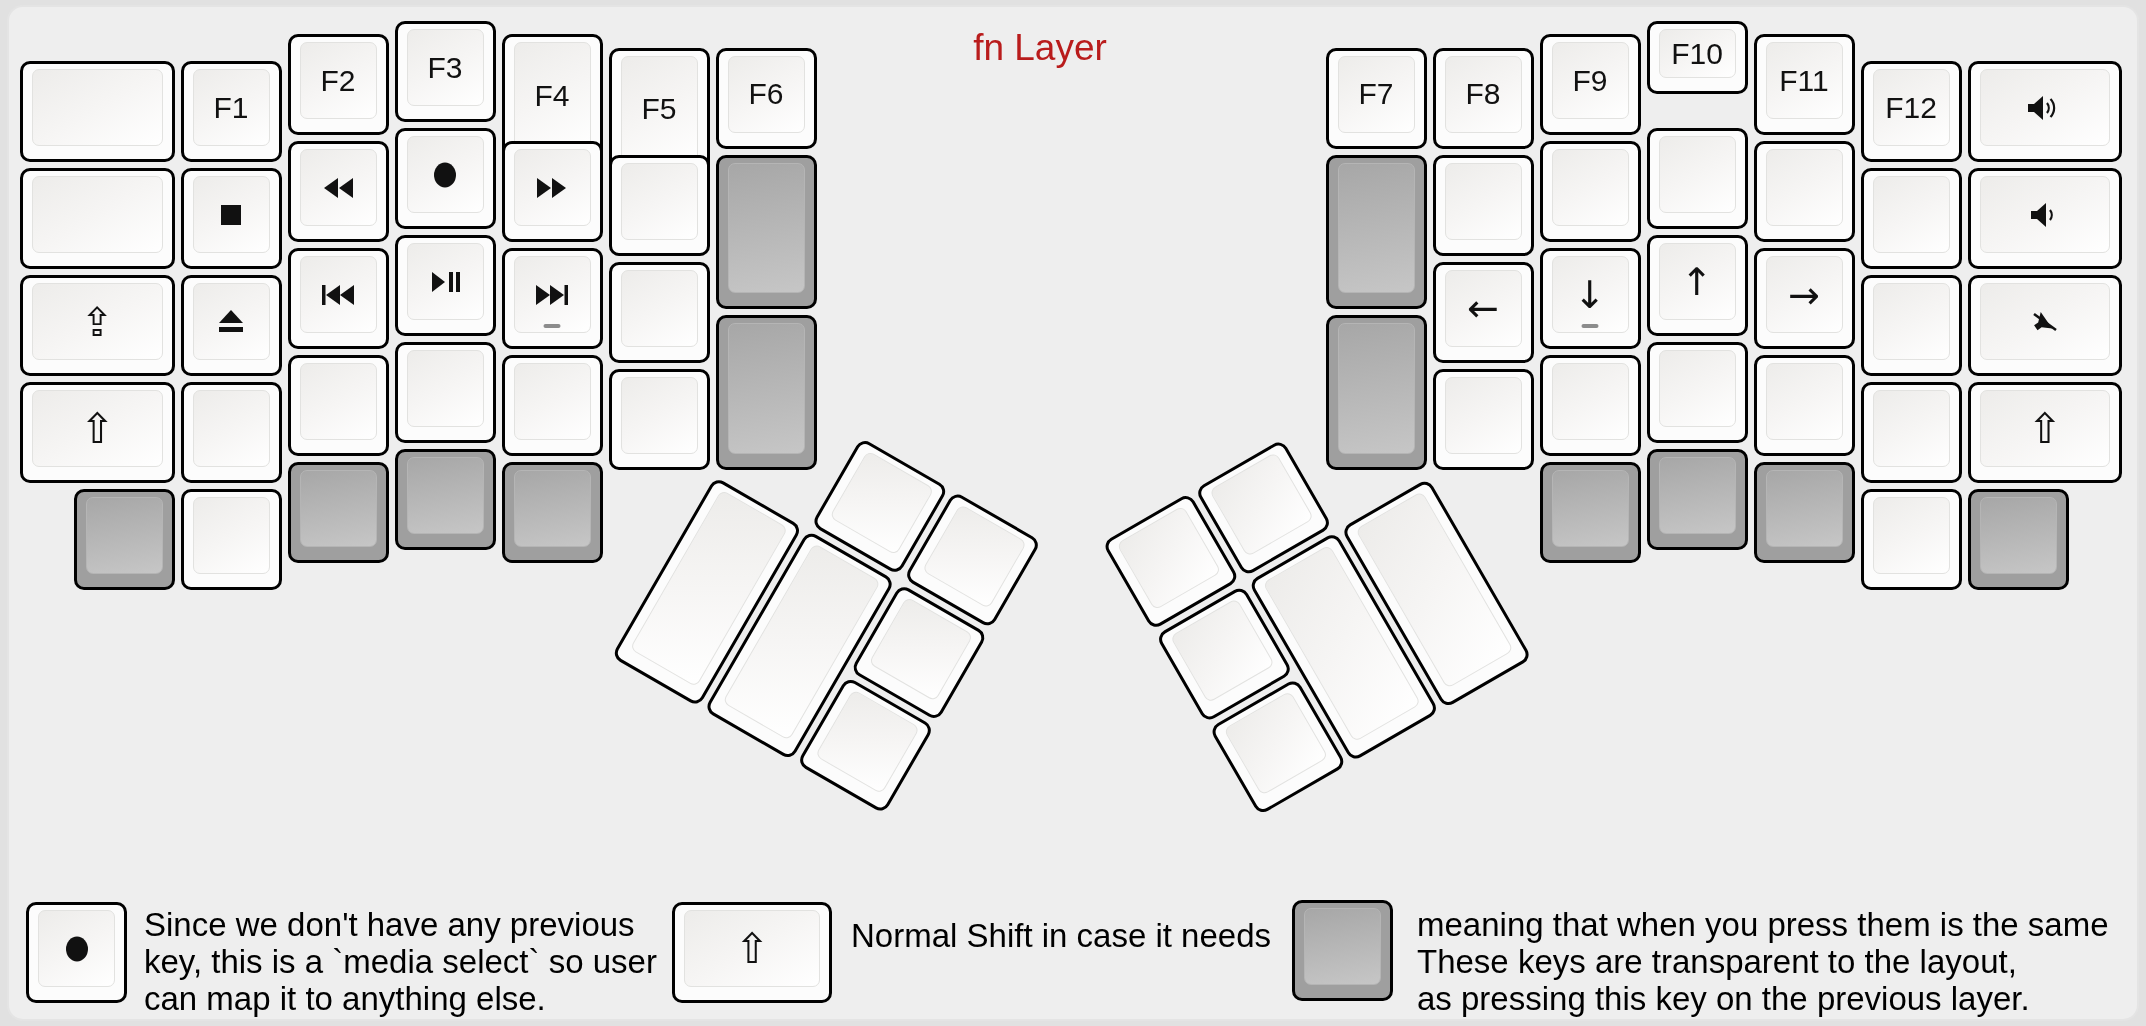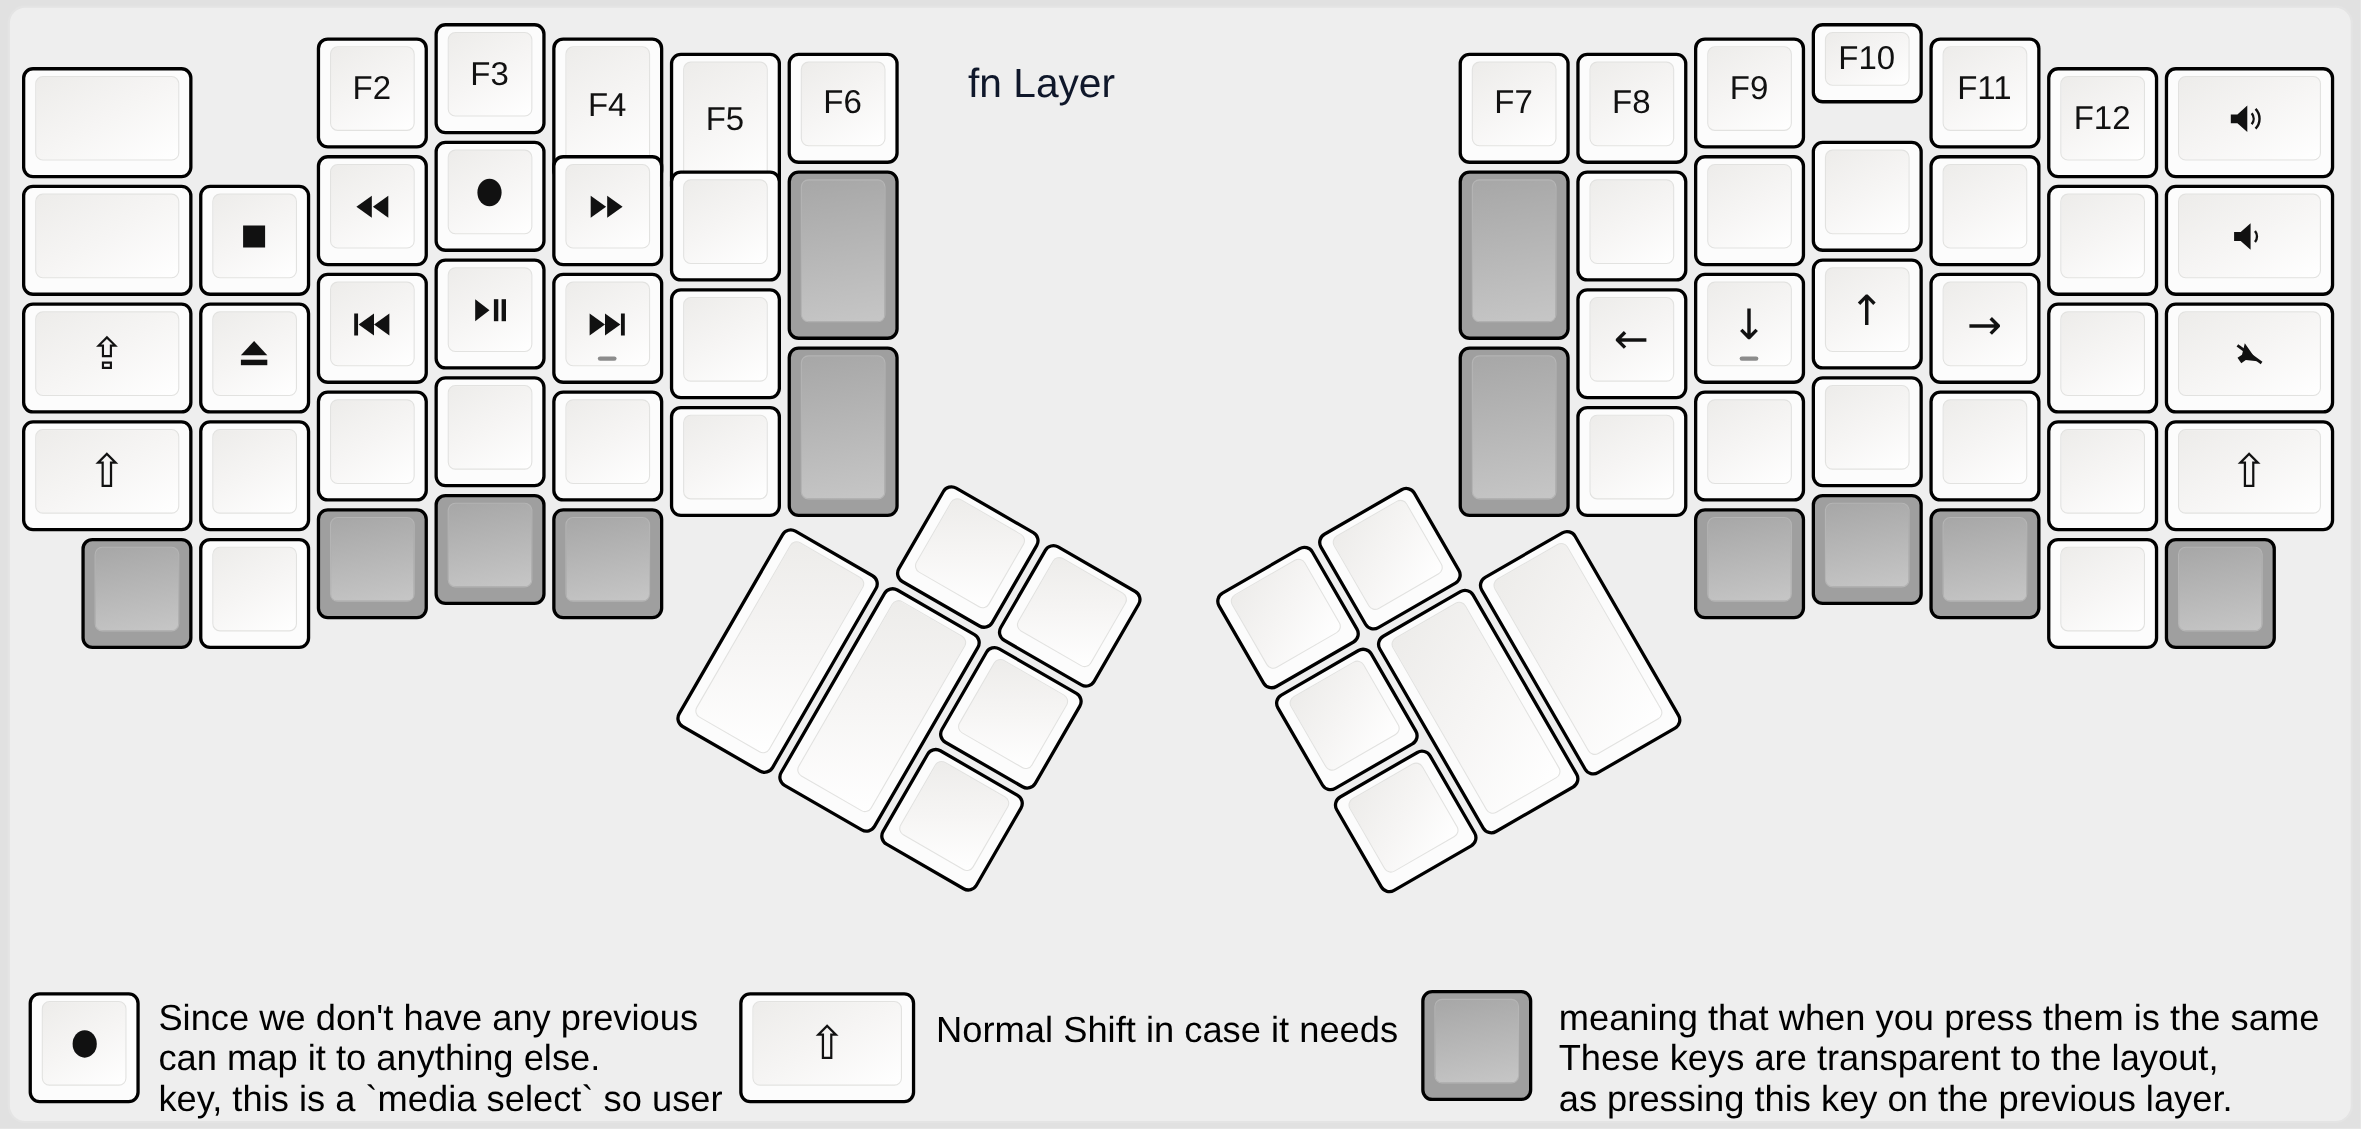--- a/index.html
+++ b/index.html
@@ -37,22 +37,22 @@
   .g-shift-icon{font-size:42px;}
   .g-caps-lock-icon{font-size:40px;}
   .g-arrow-left-icon,.g-arrow-right-icon,.g-arrow-up-icon,.g-arrow-down-icon{font-size:38px;}
   .svgicon{display:flex;align-items:center;justify-content:center;}
   .svgicon svg{fill:var(--label,#111);display:block;}
   .homing{
     position:absolute;bottom:4px;left:50%;transform:translateX(-50%);
     width:17px;height:4px;border-radius:2px;background:var(--homing,#8c8c8c);
   }
   .page-title{
-    position:absolute;left:880px;top:54px;width:320px;text-align:left;
-    font-size:37px;line-height:44px;color:#0f172a;
+    position:absolute;left:880px;top:26px;width:320px;text-align:center;
+    font-size:37px;line-height:44px;color:#b91c1c;
   }
   .legend-text{position:absolute;font-size:33px;line-height:37px;color:#000;}
   .legend-text div{white-space:nowrap;}
 </style>
 </head>
 <body>
 
 <div class="board"></div>
 <div class="page-title">fn Layer</div>
 <div id="keys">
@@ -69,20 +69,25 @@
         </div>
       </div>
       <div class="key white" style="left: 20px; top: 382.125px; width: 154.5px; height: 101px;">
         <div class="keytop">
           <span class="glyph g-shift-icon">⇧</span>
         </div>
       </div>
       <div class="key gray" style="left: 73.5px; top: 489.125px; width: 101px; height: 101px;">
         <div class="keytop"></div>
       </div>
+      <div class="key white" style="left: 180.5px; top: 61.125px; width: 101px; height: 101px;">
+        <div class="keytop">
+          <span class="flabel">F1</span>
+        </div>
+      </div>
       <div class="key white" style="left: 180.5px; top: 168.125px; width: 101px; height: 101px;">
         <div class="keytop">
           <span class="svgicon">
             <svg width="26" height="26" viewBox="0 0 26 26">
               <rect x="3" y="3" width="20" height="20"></rect>
             </svg>
           </span>
         </div>
       </div>
       <div class="key white" style="left: 180.5px; top: 275.125px; width: 101px; height: 101px;">
@@ -415,22 +420,22 @@
         <div class="keytop">
           <span class="svgicon">
             <svg width="30" height="30" viewBox="0 0 30 30">
               <ellipse cx="15" cy="15" rx="11" ry="12.5"></ellipse>
             </svg>
           </span>
         </div>
       </div>
       <div class="legend-text" style="left: 144px; top: 906px;">
         <div>Since we don't have any previous</div>
+        <div>key, this is a `media select` so user</div>
         <div>can map it to anything else.</div>
-        <div>key, this is a `media select` so user</div>
       </div>
     </div>
     <div>
       <div class="key white" style="left: 672px; top: 902px; width: 160px; height: 101px;">
         <div class="keytop">
           <span class="glyph g-shift-icon">⇧</span>
         </div>
       </div>
       <div class="legend-text" style="left: 851px; top: 917px;">
         <div>Normal Shift in case it needs</div>

